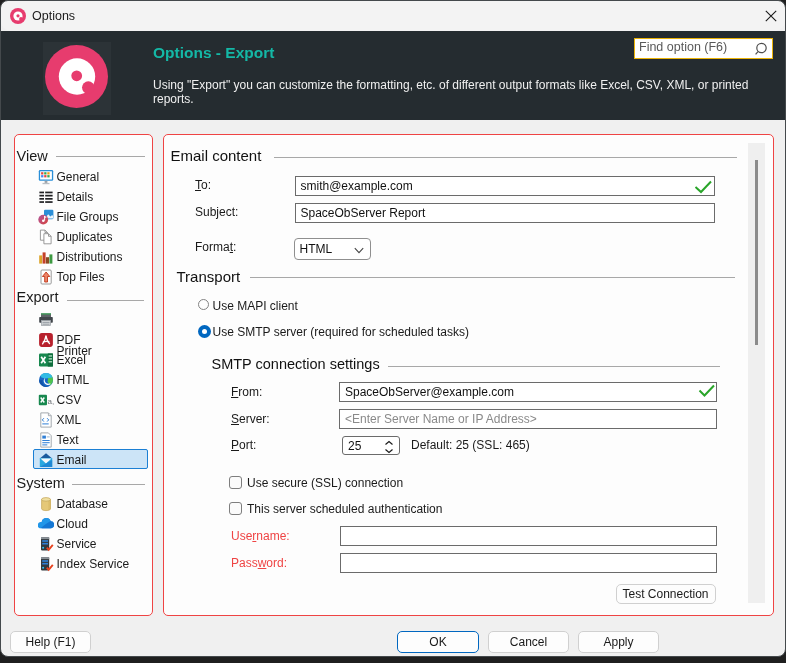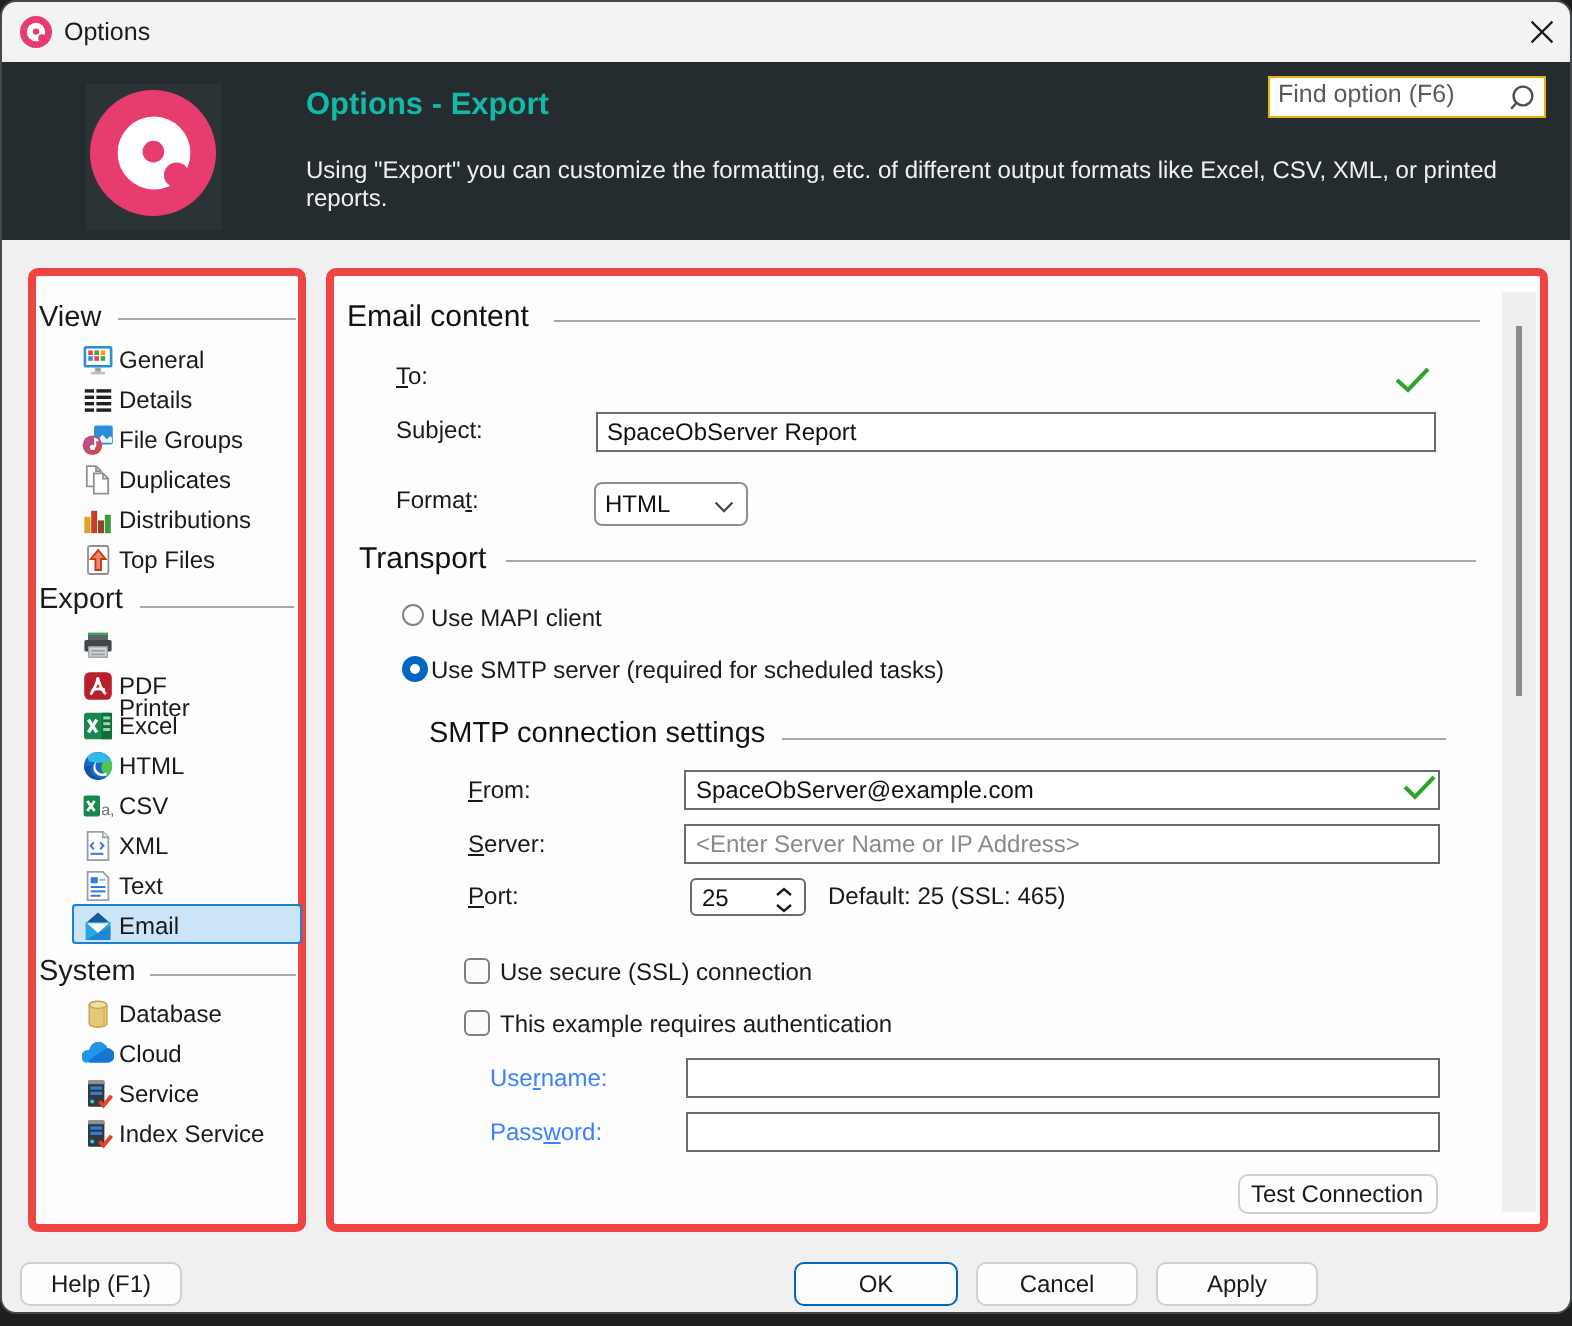--- a/index.html
+++ b/index.html
@@ -10,32 +10,32 @@
 #titlebar .txt { position:absolute; left:31px; top:8px; font-size:12.5px; color:#1b1b1b; }
 #closex { position:absolute; left:763px; top:8px; }
 #header { position:absolute; left:0; top:30px; width:784px; height:89px; background:#252c30; }
 #logosq { position:absolute; left:42px; top:11px; width:68px; height:73px; background:#2c3337; }
 #biglogo { position:absolute; left:43px; top:13px; }
 #hdr-title { position:absolute; left:152px; top:14px; font-size:15.5px; line-height:16px; font-weight:bold; color:#14b8a6; }
 #hdr-desc { position:absolute; left:152px; top:47px; font-size:12px; line-height:14px; color:#f0f0f0; white-space:nowrap; }
 #findbox { position:absolute; left:633px; top:7px; width:139px; height:21px; background:#ffffff; border:1px solid #eab308; }
 #findbox .ph { position:absolute; left:4px; top:1px; font-size:12.5px; color:#595959; }
 #findbox svg { position:absolute; right:3px; top:2px; }
-.panel { position:absolute; background:#fdfdfd; border:4px solid #ef4444; border-radius:5px; }
+.panel { position:absolute; background:#fdfdfd; border:1px solid #ef4444; border-radius:5px; }
 #sidebar { left:13px; top:133px; width:139px; height:482px; }
 #main { left:162px; top:133px; width:611px; height:482px; }
 .sechead { position:absolute; left:1.5px; font-size:14.5px; line-height:15px; color:#1a1a1a; }
 .secline { position:absolute; height:1px; background:#a8a8a8; }
 .trow { position:absolute; left:41.5px; height:20px; line-height:20px; font-size:12px; color:#1a1a1a; white-space:nowrap; }
 .ticon { position:absolute; left:23px; width:16px; height:16px; }
 #emailsel { position:absolute; left:18px; top:314px; width:115px; height:20px; background:#cce4f7; border:1px solid #1b7fd4; border-radius:2px; }
 .gtitle { position:absolute; font-size:15px; line-height:16px; color:#111; white-space:nowrap; }
 .gline { position:absolute; height:1px; background:#a8a8a8; }
 .flabel { position:absolute; font-size:12px; color:#1a1a1a; white-space:nowrap; }
-.flabel.dis { color:#3b82f6;margin-left:11px; }
+.flabel.dis { color:#ef4444; }
 .tinput { position:absolute; background:#fff; border:1px solid #6b6b6b; font-size:12px; color:#111; line-height:19px; padding-left:5px; white-space:nowrap; }
 .tinput .ph2 { color:#8a8a8a; }
 .chk { position:absolute; width:12.5px; height:12.5px; background:#fbfbfb; border:1px solid #7e7e7e; border-radius:3px; }
 .radio { position:absolute; width:11px; height:11px; border-radius:50%; background:#fefefe; border:1px solid #838383; }
 .radio.on { width:13px; height:13px; background:#0067c0; border:none; }
 .radio.on::after { content:""; position:absolute; left:3.9px; top:3.9px; width:5.2px; height:5.2px; border-radius:50%; background:#fff; }
 .btn { position:absolute; background:#fdfdfd; border:1px solid #d0d0d0; border-radius:5px; font-size:12px; color:#1a1a1a; text-align:center; font-family:"Liberation Sans", sans-serif; }
 #scrolltrack { position:absolute; left:584px; top:8px; width:17px; height:460px; background:#efefef; }
 #scrollthumb { position:absolute; left:7px; top:17px; width:3px; height:185px; background:#8b8b8b; }
 #footer-dark { position:absolute; left:0; top:657px; width:786px; height:6px; background:#1f1f1f; }
@@ -235,20 +235,21 @@
           <rect x="4.2" y="6.9" width="5.8" height="1.6" fill="#2f7fd6"></rect>
           <circle cx="5.1" cy="11.8" r="1" fill="#35c1f1"></circle>
           <path d="M8.8 11.7 L10.7 13.8 L14.8 8.9" stroke="#e8431f" stroke-width="1.9" fill="none"></path>
         </svg>
     <div class="trow" style="top:419px;">Index Service</div>
   </div>
   <div id="main" class="panel">
     <div class="gtitle" style="left:6.5px;top:12.5px;">Email content</div>
     <div class="gline" style="left:110px;top:22px;width:463px;"></div>
     <div class="flabel" style="left:31px;top:39.5px;height:20px;line-height:20px;"><u>T</u>o:</div>
+    <div class="tinput" style="left:130.5px;top:41px;width:420px;height:20px;">smith@example.com</div>
     <svg class="ck" style="left:529.5px;top:44.5px;" width="19" height="14" viewBox="0 0 19 14">
           <path d="M1.5 7 L7 12 L17 1.5" stroke="#2aa52a" stroke-width="2" fill="none"></path>
         </svg>
     <div class="flabel" style="left:31px;top:66.5px;height:20px;line-height:20px;">Subject:</div>
     <div class="tinput" style="left:130.5px;top:67.5px;width:420px;height:20px;">SpaceObServer Report</div>
     <div class="flabel" style="left:31px;top:103px;height:19px;line-height:19px;">Forma<u>t</u>:</div>
     <div class="tinput" style="left:129.5px;top:103px;width:77px;height:22px;line-height:21px;border-radius:4px;border-color:#8f8f8f;">HTML<svg style="position:absolute;right:6px;top:8px;" width="10" height="7" viewBox="0 0 10 7">
             <path d="M0.8 1.2 L5 5.6 L9.2 1.2" stroke="#454545" stroke-width="1.1" fill="none"></path>
           </svg></div>
     <div class="gtitle" style="left:12.5px;top:133.5px;">Transport</div>
@@ -268,21 +269,21 @@
     <div class="tinput" style="left:175px;top:273.5px;width:378px;height:20px;"><span class="ph2">&lt;Enter Server Name or IP Address&gt;</span></div>
     <div class="flabel" style="left:67px;top:301px;height:19px;line-height:19px;"><u>P</u>ort:</div>
     <div class="tinput" style="left:178px;top:301px;width:58px;height:19px;border-radius:3px;">25<svg style="position:absolute;right:5px;top:2.5px;" width="10" height="14" viewBox="0 0 10 14">
             <path d="M1.5 4.5 L5 1.5 L8.5 4.5" stroke="#1a1a1a" stroke-width="1.2" fill="none"></path>
             <path d="M1.5 9.5 L5 12.5 L8.5 9.5" stroke="#1a1a1a" stroke-width="1.2" fill="none"></path>
           </svg></div>
     <div class="flabel" style="left:247px;top:301px;height:19px;line-height:19px;">Default: 25 (SSL: 465)</div>
     <div class="chk" style="left:65px;top:341px;"></div>
     <div class="flabel" style="left:83px;top:337.5px;height:20px;line-height:20px;">Use secure (SSL) connection</div>
     <div class="chk" style="left:65px;top:367px;"></div>
-    <div class="flabel" style="left:83px;top:364px;height:20px;line-height:20px;">This example requires authentication</div>
+    <div class="flabel" style="left:83px;top:364px;height:20px;line-height:20px;">This server scheduled authentication</div>
     <div class="flabel dis" style="left:67px;top:390.5px;height:20px;line-height:20px;">Use<u>r</u>name:</div>
     <div class="tinput" style="left:175.5px;top:390.5px;width:377px;height:20px;"></div>
     <div class="flabel dis" style="left:67px;top:417.5px;height:20px;line-height:20px;">Pass<u>w</u>ord:</div>
     <div class="tinput" style="left:175.5px;top:417.5px;width:377px;height:20px;"></div>
     <button class="btn" style="left:451.5px;top:449px;width:100px;height:20px;">Test Connection</button>
     <div id="scrolltrack">
           <div id="scrollthumb"></div>
         </div>
   </div>
   <button class="btn" style="left:9px;top:630px;width:81px;height:22px;">Help (F1)</button>

